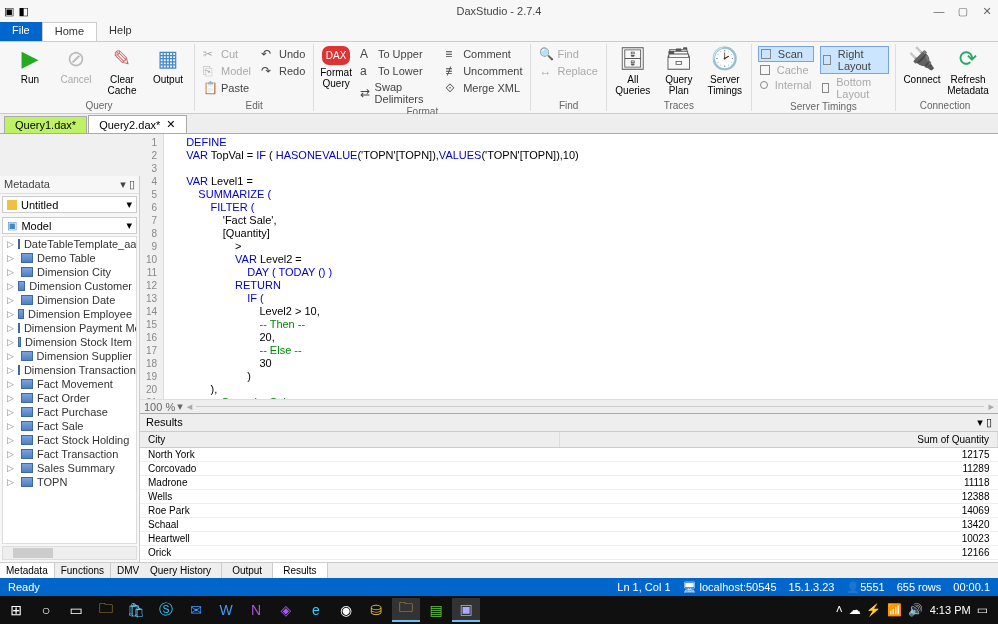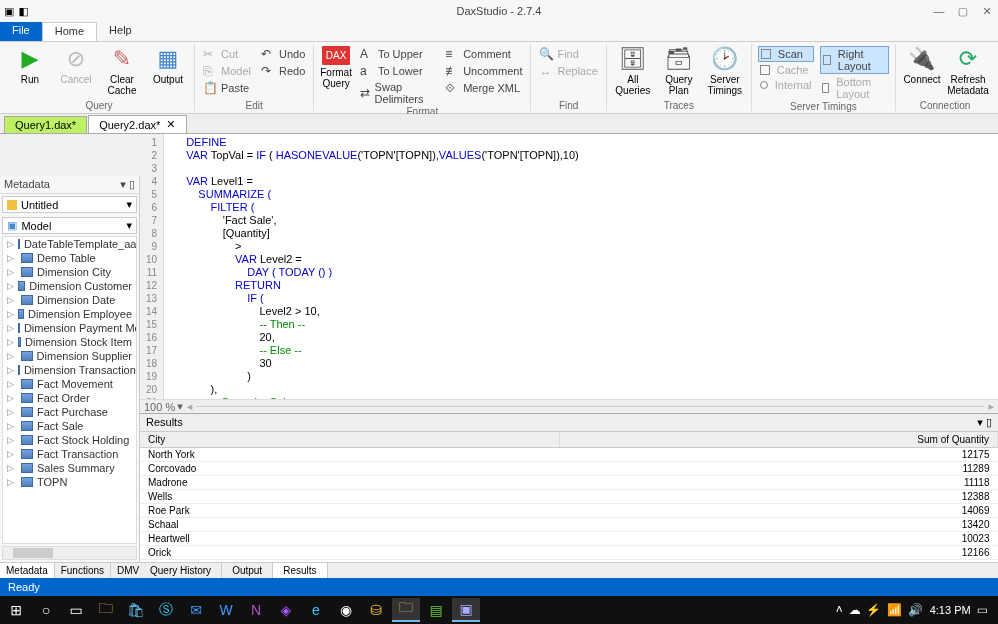--- a/index.html
+++ b/index.html
@@ -142,21 +142,21 @@
             <span class="icon-sm">↷</span>
             <span>Redo</span>
           </div>
       </div>
     </div>
     <div class="ribbon-group-label">Edit</div>
   </div>
   <div class="ribbon-group">
     <div class="ribbon-group-content">
       <div class="ribbon-btn-large">
-          <span class="icon" style="background:#d33;color:#fff;font-size:10px;padding:4px;border-radius:1px;">DAX</span>
+          <span class="icon" style="background:#d33;color:#fff;font-size:10px;padding:4px;border-radius:7px;">DAX</span>
           <span class="label">Format
 Query</span>
         </div>
       <div class="ribbon-col">
         <div class="ribbon-item-sm">
             <span class="icon-sm">A</span>
             <span>To Upper</span>
           </div>
         <div class="ribbon-item-sm">
             <span class="icon-sm">a</span>
@@ -483,20 +483,28 @@
         <div class="bottom-tab">Query History</div>
         <div class="bottom-tab">Output</div>
         <div class="bottom-tab active">Results</div>
       </div>
     </div>
   </div>
 </div>
 
 <div class="statusbar">
   <span>Ready</span>
+  <div class="statusbar-right">
+    <span>Ln 1, Col 1</span>
+    <span><span>🖥</span> <span>localhost:50545</span></span>
+    <span>15.1.3.23</span>
+    <span><span>👤</span><span>5551</span></span>
+    <span>655 rows</span>
+    <span>00:00.1</span>
+  </div>
 </div>
 
 <div class="taskbar">
   <div class="taskbar-item">⊞</div>
   <div class="taskbar-item">○</div>
   <div class="taskbar-item">▭</div>
   <div class="taskbar-item" style="color:#fc5;">🗀</div>
   <div class="taskbar-item" style="color:#6cf;">🛍</div>
   <div class="taskbar-item" style="color:#3cf;">Ⓢ</div>
   <div class="taskbar-item" style="color:#49f;">✉</div>

